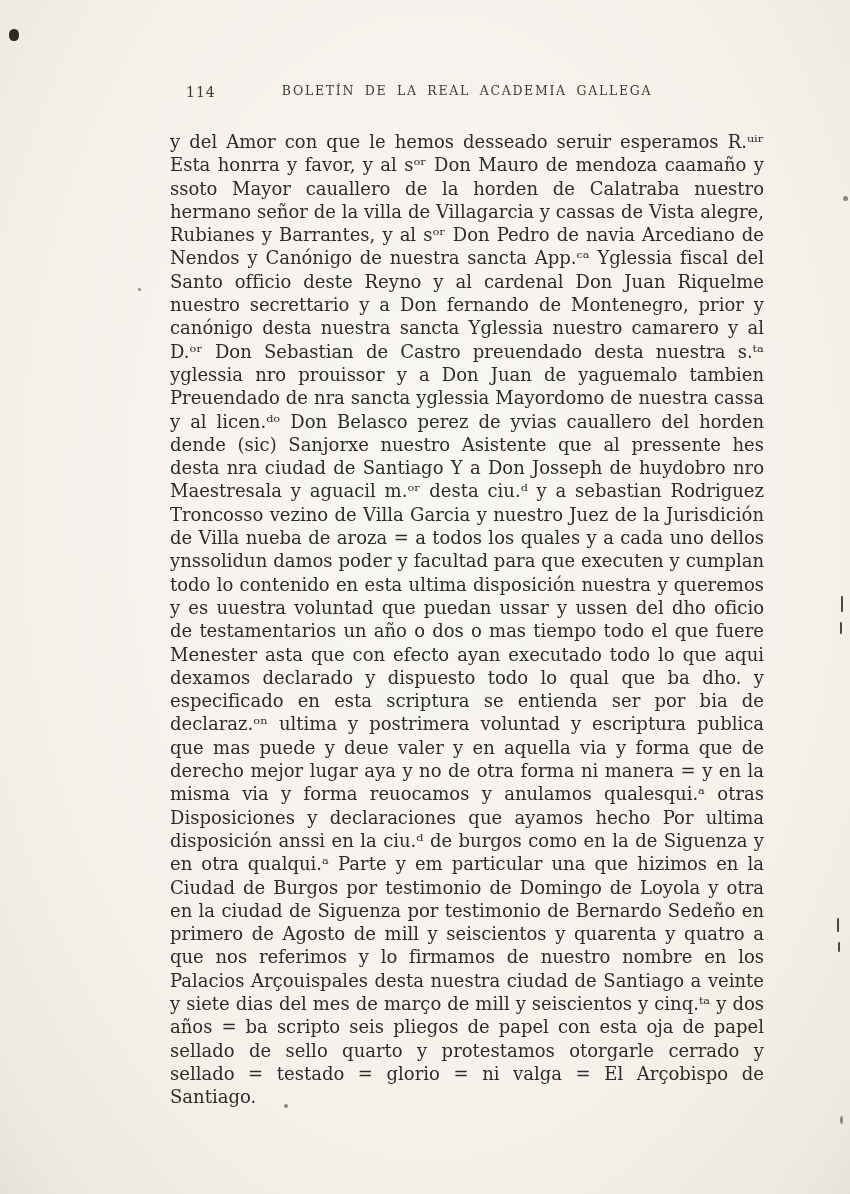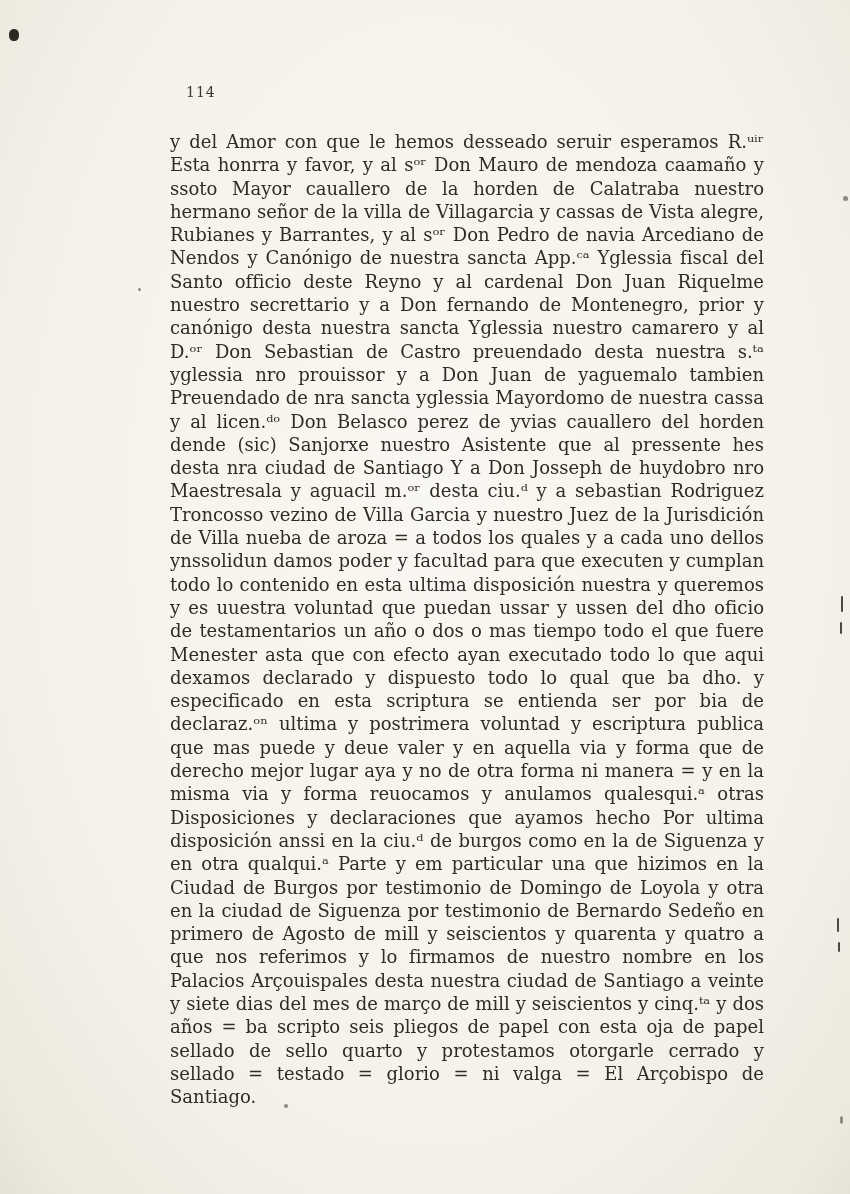--- a/index.html
+++ b/index.html
@@ -86,20 +86,21 @@
     border-radius: 50%;
   }
 </style>
 </head>
 <body>
 
 <div class="page">
 
   <header class="page-header">
     <span class="page-number">114</span>
+    <span class="journal-title">BOLETÍN DE LA REAL ACADEMIA GALLEGA</span>
   </header>
 
   <main class="text-block">
     <p class="para continued">y del Amor con que le hemos desseado seruir esperamos R.ᵘⁱʳ Esta honrra y favor, y al sᵒʳ Don Mauro de mendoza caamaño y ssoto Mayor cauallero de la horden de Calatraba nuestro hermano señor de la villa de Villagarcia y cassas de Vista alegre, Rubianes y Barrantes, y al sᵒʳ Don Pedro de navia Arcediano de Nendos y Canónigo de nuestra sancta App.ᶜᵃ Yglessia fiscal del Santo officio deste Reyno y al cardenal Don Juan Riquelme nuestro secrettario y a Don fernando de Montenegro, prior y canónigo desta nuestra sancta Yglessia nuestro camarero y al D.ᵒʳ Don Sebastian de Castro preuendado desta nuestra s.ᵗᵃ yglessia nro prouissor y a Don Juan de yaguemalo tambien Preuendado de nra sancta yglessia Mayordomo de nuestra cassa y al licen.ᵈᵒ Don Belasco perez de yvias cauallero del horden dende (sic) Sanjorxe nuestro Asistente que al pressente hes desta nra ciudad de Santiago Y a Don Josseph de huydobro nro Maestresala y aguacil m.ᵒʳ desta ciu.ᵈ y a sebastian Rodriguez Troncosso vezino de Villa Garcia y nuestro Juez de la Jurisdición de Villa nueba de aroza = a todos los quales y a cada uno dellos ynssolidun damos poder y facultad para que executen y cumplan todo lo contenido en esta ultima disposición nuestra y queremos y es uuestra voluntad que puedan ussar y ussen del dho oficio de testamentarios un año o dos o mas tiempo todo el que fuere Menester asta que con efecto ayan executado todo lo que aqui dexamos declarado y dispuesto todo lo qual que ba dho. y especificado en esta scriptura se entienda ser por bia de declaraz.ᵒⁿ ultima y postrimera voluntad y escriptura publica que mas puede y deue valer y en aquella via y forma que de derecho mejor lugar aya y no de otra forma ni manera = y en la misma via y forma reuocamos y anulamos qualesqui.ᵃ otras Disposiciones y declaraciones que ayamos hecho Por ultima disposición anssi en la ciu.ᵈ de burgos como en la de Siguenza y en otra qualqui.ᵃ Parte y em particular una que hizimos en la Ciudad de Burgos por testimonio de Domingo de Loyola y otra en la ciudad de Siguenza por testimonio de Bernardo Sedeño en primero de Agosto de mill y seiscientos y quarenta y quatro a que nos referimos y lo firmamos de nuestro nombre en los Palacios Arçouispales desta nuestra ciudad de Santiago a veinte y siete dias del mes de março de mill y seiscientos y cinq.ᵗᵃ y dos años = ba scripto seis pliegos de papel con esta oja de papel sellado de sello quarto y protestamos otorgarle cerrado y sellado = testado = glorio = ni valga = El Arçobispo de Santiago.</p>
   </main>
 
   <div class="speck speck-blob" style="left:9px; top:29px; width:10px; height:12px;"></div>
   <div class="speck speck-faint" style="left:843px; top:196px; width:5px; height:5px;"></div>
   <div class="speck speck-faint" style="left:138px; top:288px; width:3px; height:3px;"></div>
   <div class="speck speck-dash" style="left:841px; top:596px; width:2px; height:16px;"></div>

